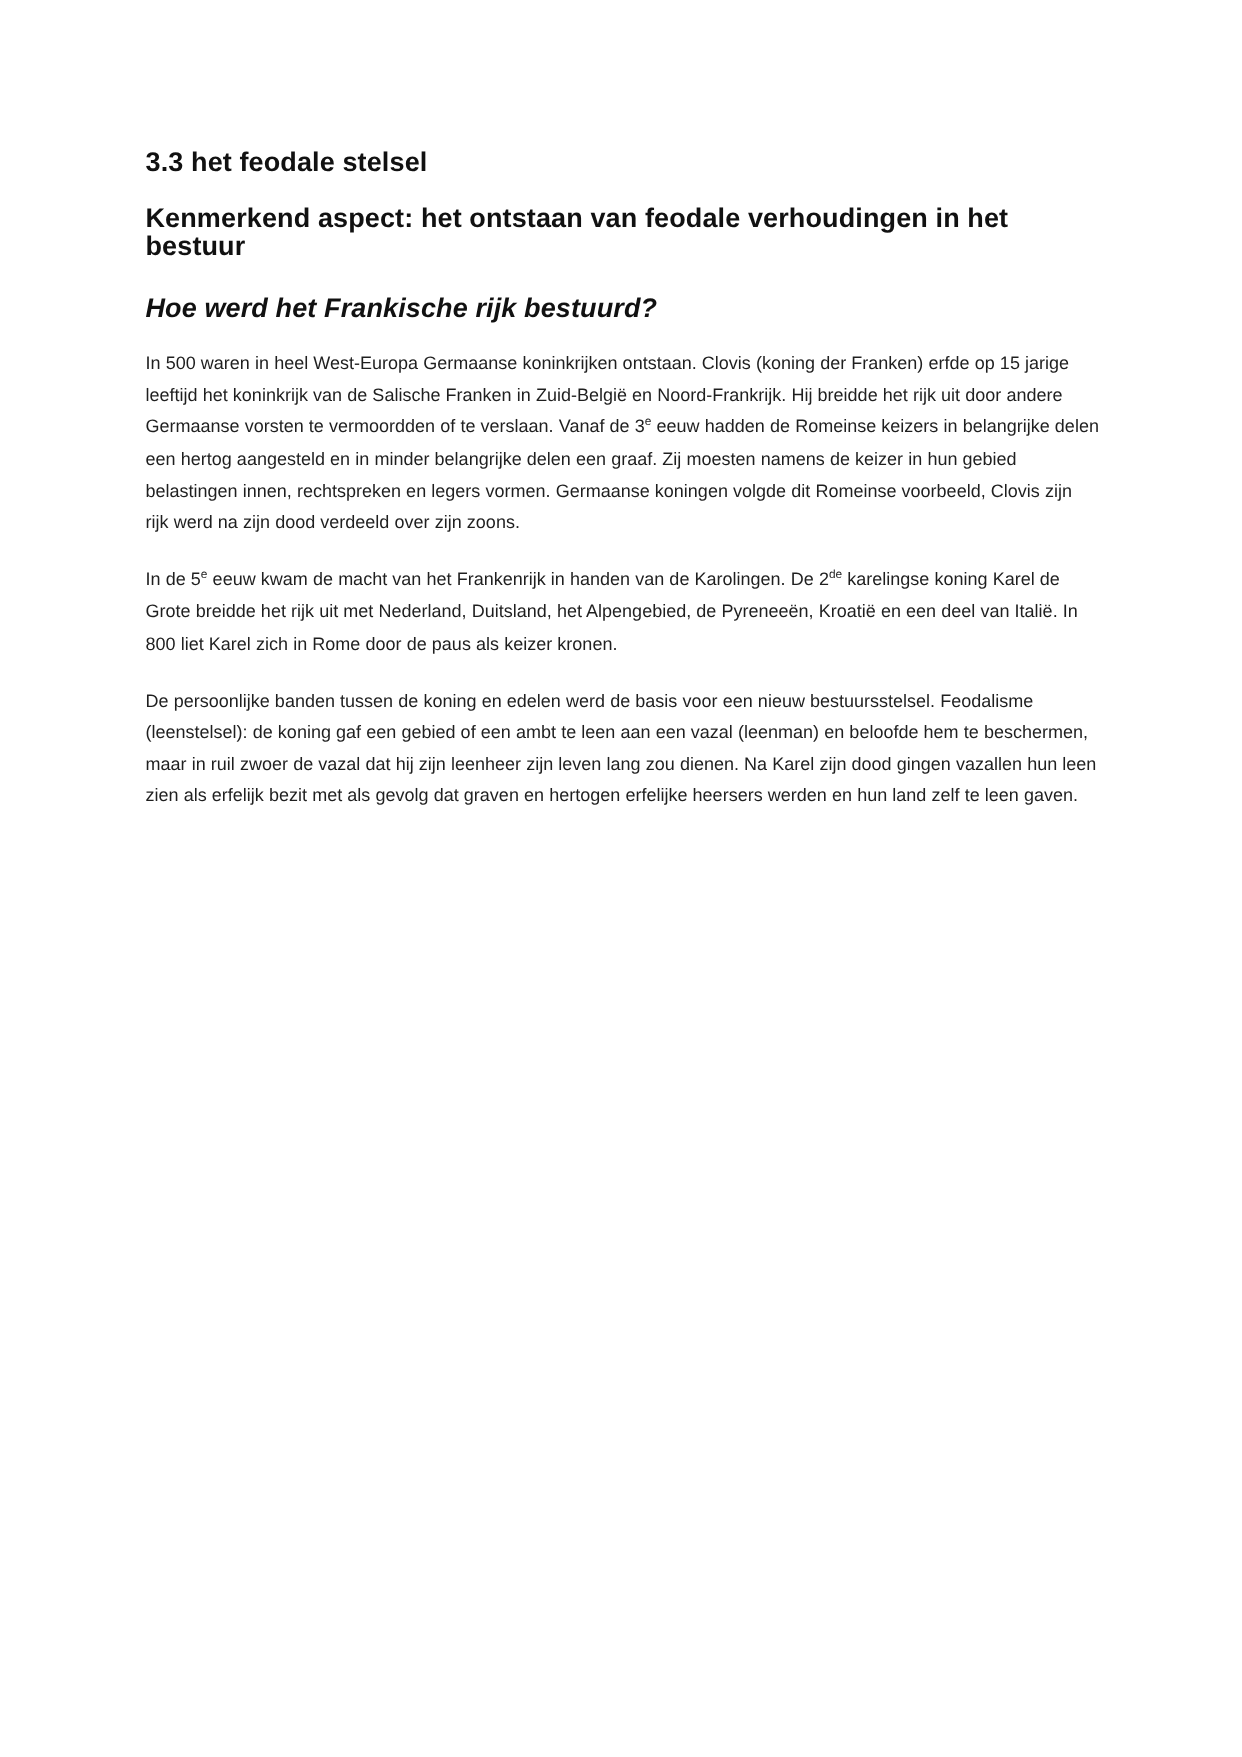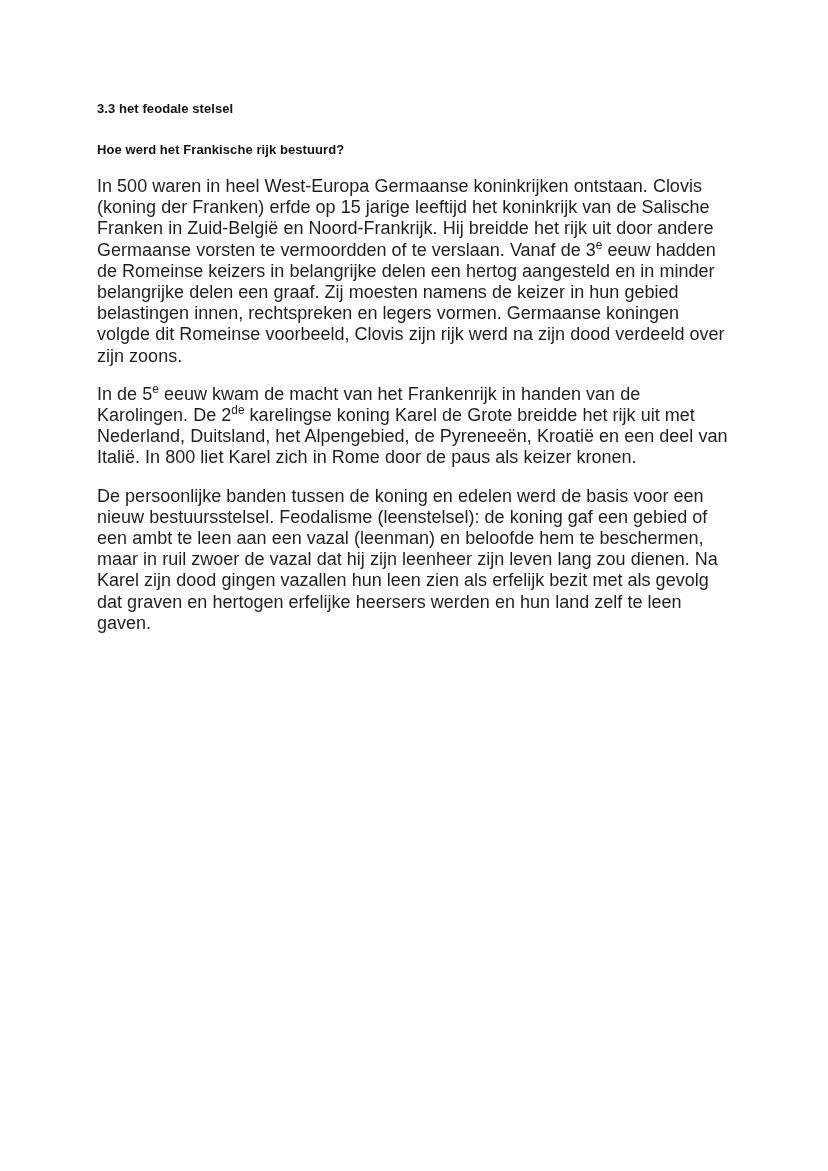--- a/index.html
+++ b/index.html
@@ -21,35 +21,36 @@
     background: #ffffff;
     box-sizing: border-box;
   }
   .content {
     position: absolute;
     left: 97px;
     top: 99px;
     width: 636px;
   }
   .doc-heading {
-    font-size: 13px;
+    font-size: 18px;
     font-weight: bold;
     line-height: 19px;
     letter-spacing: 0.08px;
     margin: 0 0 18px 0;
     color: #111111;
   }
   .doc-heading.sub {
     margin-top: 22px;
+    font-style: italic;
   }
   .doc-heading.tight {
     margin-bottom: 17px;
   }
   .doc-para {
-    font-size: 18px;
+    font-size: 12px;
     line-height: 21.2px;
     margin: 0 0 17px 0;
     color: #1f1f1f;
     text-align: left;
     word-spacing: 0.1px;
   }
   .doc-para:last-child {
     margin-bottom: 0;
   }
   sup {
@@ -59,20 +60,21 @@
   }
 </style>
 </head>
 <body>
 
 <div class="page">
   <div class="content">
 
     <div class="doc-heading">3.3 het feodale stelsel</div>
 
+    <div class="doc-heading">Kenmerkend aspect: het ontstaan van feodale verhoudingen in het bestuur</div>
 
     <div id="blocks-container">
         <div class="doc-heading sub tight">Hoe werd het Frankische rijk bestuurd?</div>
         <p class="doc-para"><span>In 500 waren in heel West-Europa Germaanse koninkrijken ontstaan. Clovis (koning der Franken) erfde op 15 jarige leeftijd het koninkrijk van de Salische Franken in Zuid-België en Noord-Frankrijk. Hij breidde het rijk uit door andere Germaanse vorsten te vermoordden of te verslaan. Vanaf de 3</span><sup>e</sup><span> eeuw hadden de Romeinse keizers in belangrijke delen een hertog aangesteld en in minder belangrijke delen een graaf. Zij moesten namens de keizer in hun gebied belastingen innen, rechtspreken en legers vormen. Germaanse koningen volgde dit Romeinse voorbeeld, Clovis zijn rijk werd na zijn dood verdeeld over zijn zoons.</span></p>
         <p class="doc-para"><span>In de 5</span><sup>e</sup><span> eeuw kwam de macht van het Frankenrijk in handen van de Karolingen. De 2</span><sup>de</sup><span> karelingse koning Karel de Grote breidde het rijk uit met Nederland, Duitsland, het Alpengebied, de Pyreneeën, Kroatië en een deel van Italië. In 800 liet Karel zich in Rome door de paus als keizer kronen.</span></p>
         <p class="doc-para"><span>De persoonlijke banden tussen de koning en edelen werd de basis voor een nieuw bestuursstelsel. Feodalisme (leenstelsel): de koning gaf een gebied of een ambt te leen aan een vazal (leenman) en beloofde hem te beschermen, maar in ruil zwoer de vazal dat hij zijn leenheer zijn leven lang zou dienen. Na Karel zijn dood gingen vazallen hun leen zien als erfelijk bezit met als gevolg dat graven en hertogen erfelijke heersers werden en hun land zelf te leen gaven.</span></p>
       </div>
 
   </div>
 </div>

